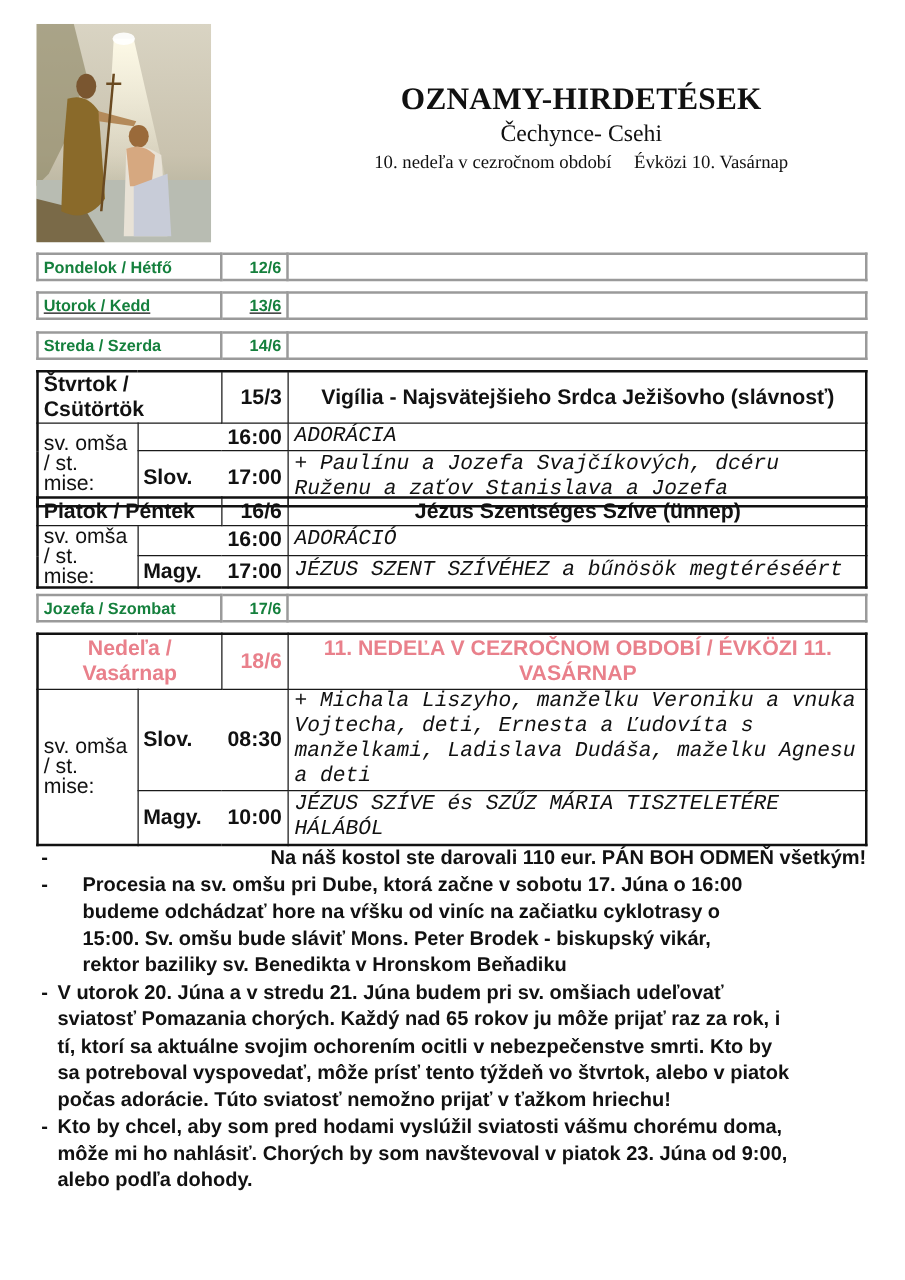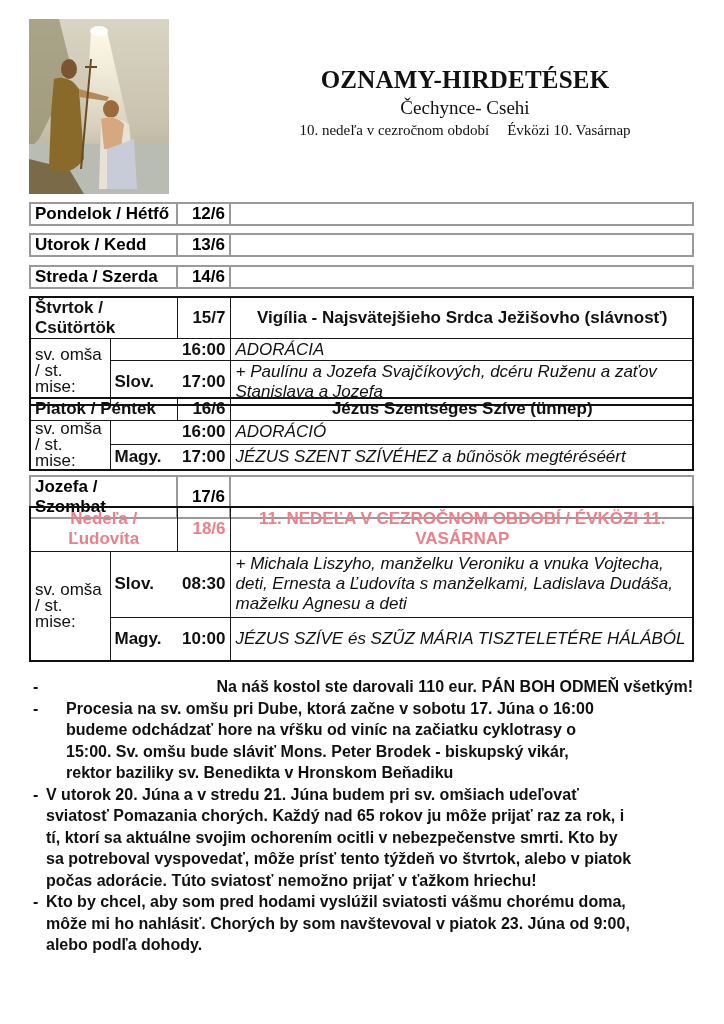--- a/index.html
+++ b/index.html
@@ -12,26 +12,26 @@
 
   .hdr { position:absolute; left:200px; width:530px; text-align:center; font-family:"Liberation Serif", serif; color:#111; }
   #title { top:66px; font-size:25px; font-weight:bold; letter-spacing:0.2px; }
   #subtitle { top:97px; font-size:19px; }
   #subline { top:122px; font-size:15px; word-spacing:0; }
   #subline span.gap { display:inline-block; width:18px; }
 
   
   table { border-collapse:collapse; position:absolute; left:29px; width:665px; table-layout:fixed; }
   td { padding:0 4px; vertical-align:middle; }
-  .gray td { border:2px solid #9a9a9a; color:#000000; font-weight:bold; font-size:17px; height:19px; }
+  .gray td { border:2px solid #9a9a9a; color:#15803d; font-weight:bold; font-size:13px; height:19px; }
   .black td { border:1.5px solid #1a1a1a; font-size:17px; }
   .black { border:2.5px solid #111; }
   .bold { font-weight:bold; }
   .right { text-align:right; }
-  .ital { font-family:Liberation Sans, sans-serif; font-style:italic; font-size:16px; line-height:20px; padding-left:5px;margin-top:27px; }
+  .ital { font-family:Liberation Mono, monospace; font-style:italic; font-size:16px; line-height:20px; padding-left:5px;margin-top:27px; }
   .event { font-weight:bold; font-size:16px; line-height:20px; padding-left:6px;text-align:center; }
   .pink { color:#e9808b; }
   .mise { font-size:13px; line-height:16px; }
 
   
   #notes { position:absolute; left:33px; top:676px; width:660px; font-size:16px; font-weight:bold; line-height:21.5px; color:#111; }
   #notes .note { display:flex; }
   #notes .dash { width:10px; flex:none; }
   #notes .txt { flex:1; }
 </style>
@@ -83,21 +83,21 @@
     </colgroup>
   <tbody>
       <tr>
     <td>Pondelok / Hétfő</td>
     <td class="right">12/6</td>
     <td></td>
   </tr>
 </tbody>
   </table>
 
-<table class="gray" style="top:233px;">
+<table class="gray" style="top:233px;text-decoration:underline;">
   <colgroup>
       <col style="width:147px">
       <col style="width:53px">
       <col>
     </colgroup>
   <tbody>
       <tr>
     <td>Utorok / Kedd</td>
     <td class="right">13/6</td>
     <td></td>
@@ -123,21 +123,21 @@
 <table class="black" style="top:296px;">
   <colgroup>
       <col style="width:80px">
       <col style="width:67px">
       <col style="width:53px">
       <col>
     </colgroup>
   <tbody>
       <tr style="height:22px;">
     <td colspan="2" class="bold">Štvrtok / Csütörtök</td>
-    <td class="right bold">15/7</td>
+    <td class="right bold">15/3</td>
     <td class="event">Vigília - Najsvätejšieho Srdca Ježišovho (slávnosť)</td>
   </tr>
   <tr style="height:22px;">
     <td rowspan="2" class="mise">sv. omša / st. mise:</td>
     <td colspan="2" class="right bold">16:00</td>
     <td class="ital">ADORÁCIA</td>
   </tr>
   <tr style="height:44px;">
     <td colspan="2" class="bold" style="padding:0 4px;">
       <div style="display:flex;justify-content:space-between;">
@@ -197,21 +197,21 @@
 
 <table class="black" style="top:506px;">
   <colgroup>
       <col style="width:80px">
       <col style="width:67px">
       <col style="width:53px">
       <col>
     </colgroup>
   <tbody>
       <tr style="height:44px;">
-    <td colspan="2" class="bold pink" style="text-align:center;">Nedeľa / Ľudovíta</td>
+    <td colspan="2" class="bold pink" style="text-align:center;">Nedeľa / Vasárnap</td>
     <td class="right bold pink">18/6</td>
     <td class="event pink">11. NEDEĽA V CEZROČNOM OBDOBÍ / ÉVKÖZI 11. VASÁRNAP</td>
   </tr>
   <tr style="height:66px;">
     <td rowspan="2" class="mise">sv. omša / st. mise:</td>
     <td colspan="2" class="bold">
       <div style="display:flex;justify-content:space-between;">
         <span>Slov.</span>
         <span>08:30</span>
       </div>

